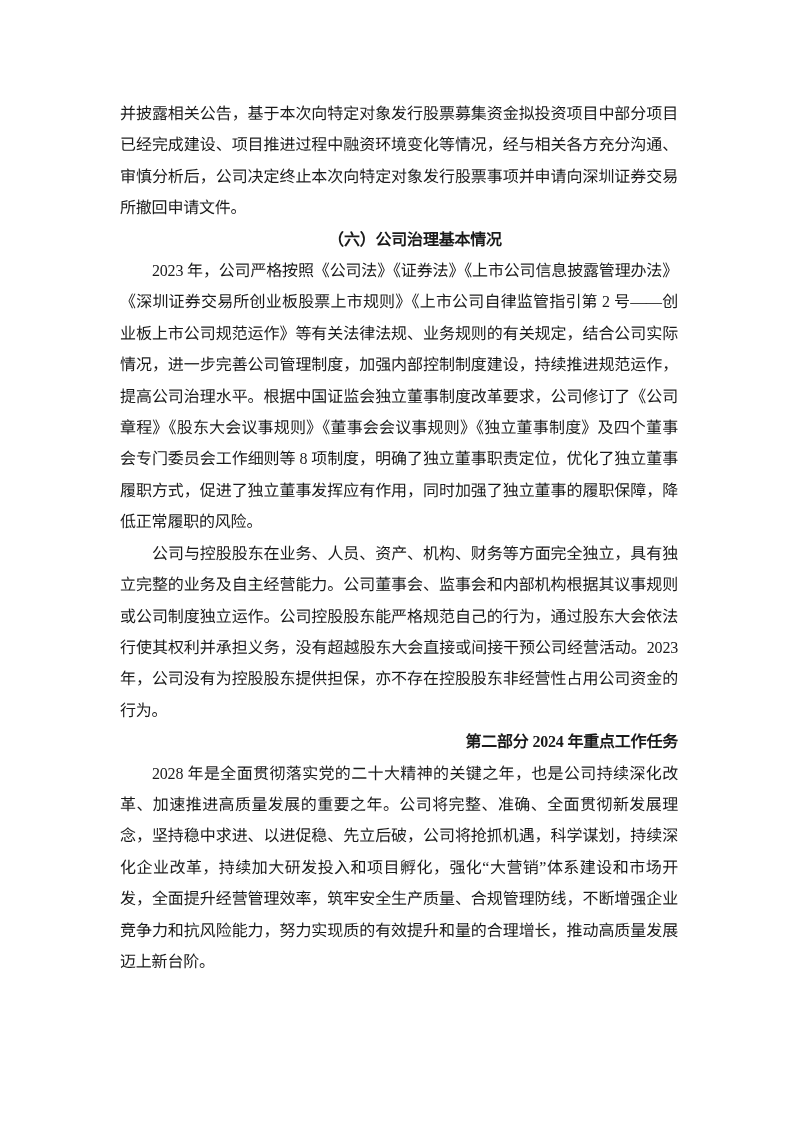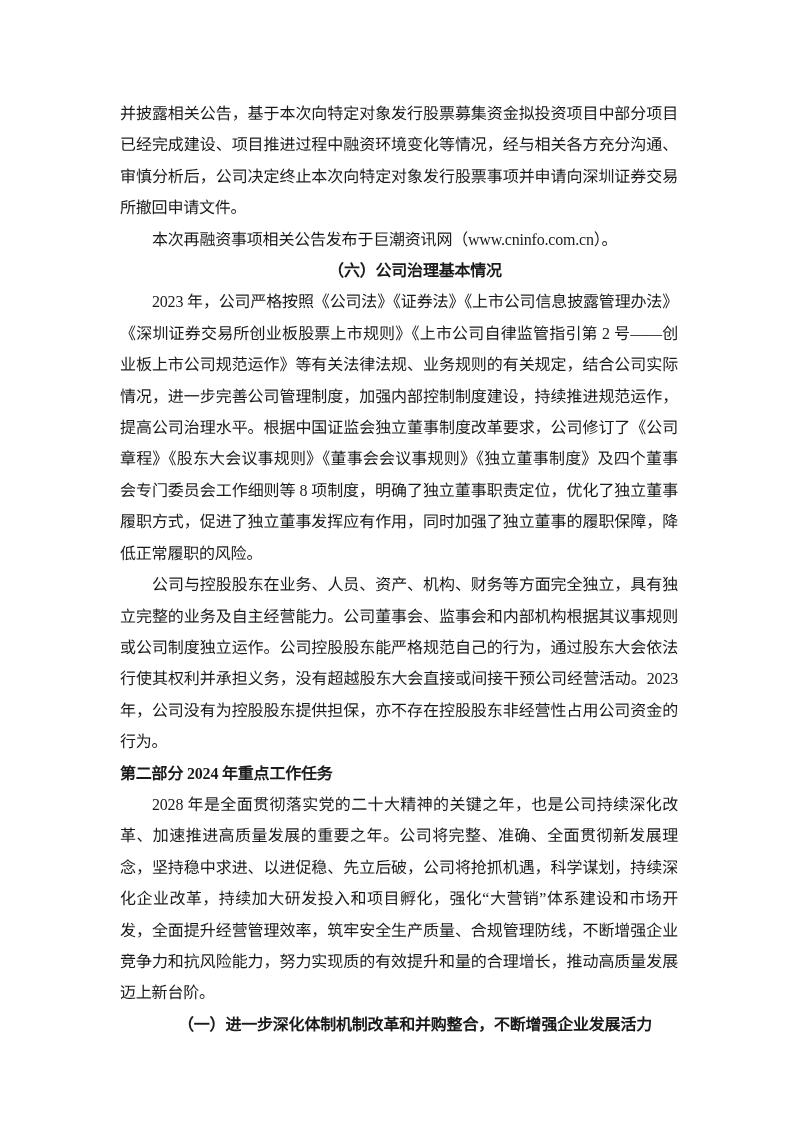--- a/index.html
+++ b/index.html
@@ -31,28 +31,26 @@
     text-indent: 0;
   }
   .page p.heading {
     font-weight: bold;
     text-indent: 2em;
     text-align: center;
   }
   .page p.heading-centered {
     font-weight: bold;
     text-indent: 0;
-    text-align: left;
+    text-align: right;
   }
 </style>
 </head>
 <body>
 
 <div class="page">
   <p class="continuation">并披露相关公告，基于本次向特定对象发行股票募集资金拟投资项目中部分项目已经完成建设、项目推进过程中融资环境变化等情况，经与相关各方充分沟通、审慎分析后，公司决定终止本次向特定对象发行股票事项并申请向深圳证券交易所撤回申请文件。</p>
-  <p>本次再融资事项相关公告发布于巨潮资讯网（www.cninfo.com.cn）。</p>
   <p class="heading">（六）公司治理基本情况</p>
   <p>2023 年，公司严格按照《公司法》《证券法》《上市公司信息披露管理办法》《深圳证券交易所创业板股票上市规则》《上市公司自律监管指引第 2 号——创业板上市公司规范运作》等有关法律法规、业务规则的有关规定，结合公司实际情况，进一步完善公司管理制度，加强内部控制制度建设，持续推进规范运作，提高公司治理水平。根据中国证监会独立董事制度改革要求，公司修订了《公司章程》《股东大会议事规则》《董事会会议事规则》《独立董事制度》及四个董事会专门委员会工作细则等 8 项制度，明确了独立董事职责定位，优化了独立董事履职方式，促进了独立董事发挥应有作用，同时加强了独立董事的履职保障，降低正常履职的风险。</p>
   <p>公司与控股股东在业务、人员、资产、机构、财务等方面完全独立，具有独立完整的业务及自主经营能力。公司董事会、监事会和内部机构根据其议事规则或公司制度独立运作。公司控股股东能严格规范自己的行为，通过股东大会依法行使其权利并承担义务，没有超越股东大会直接或间接干预公司经营活动。2023 年，公司没有为控股股东提供担保，亦不存在控股股东非经营性占用公司资金的行为。</p>
   <p class="heading-centered">第二部分 2024 年重点工作任务</p>
   <p>2028 年是全面贯彻落实党的二十大精神的关键之年，也是公司持续深化改革、加速推进高质量发展的重要之年。公司将完整、准确、全面贯彻新发展理念，坚持稳中求进、以进促稳、先立后破，公司将抢抓机遇，科学谋划，持续深化企业改革，持续加大研发投入和项目孵化，强化“大营销”体系建设和市场开发，全面提升经营管理效率，筑牢安全生产质量、合规管理防线，不断增强企业竞争力和抗风险能力，努力实现质的有效提升和量的合理增长，推动高质量发展迈上新台阶。</p>
-  <p class="heading">（一）进一步深化体制机制改革和并购整合，不断增强企业发展活力</p>
 </div>
 
 </body></html>

